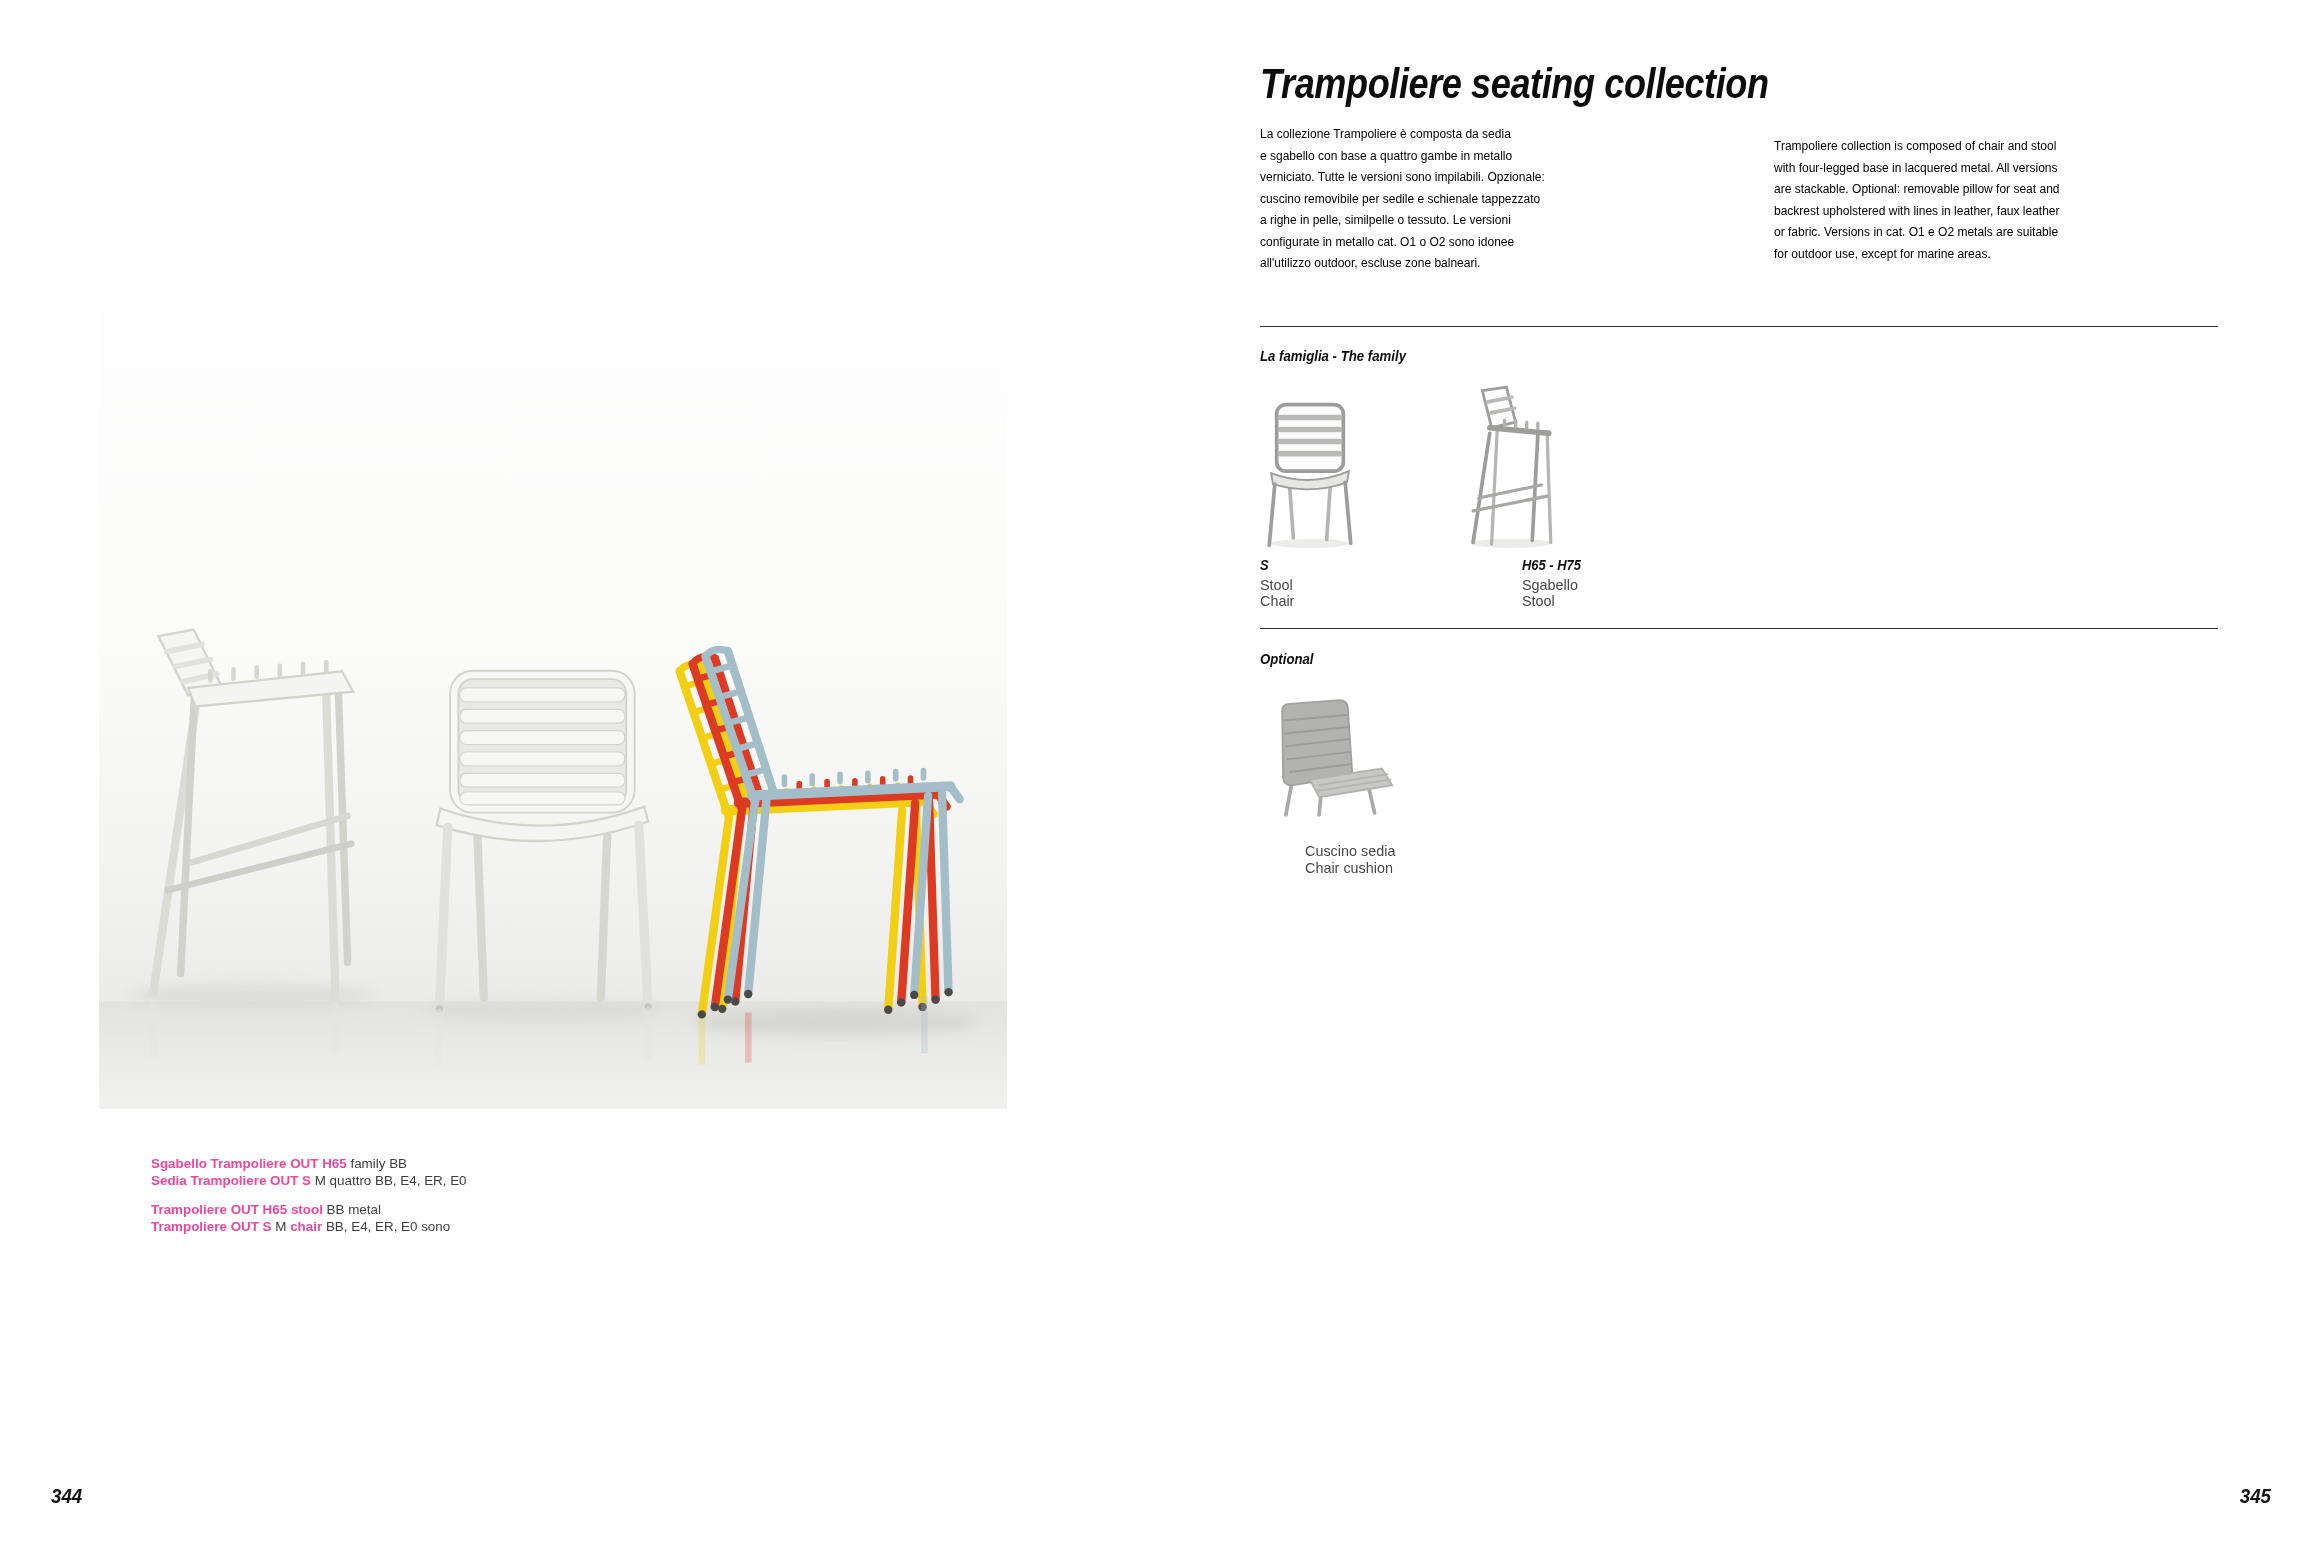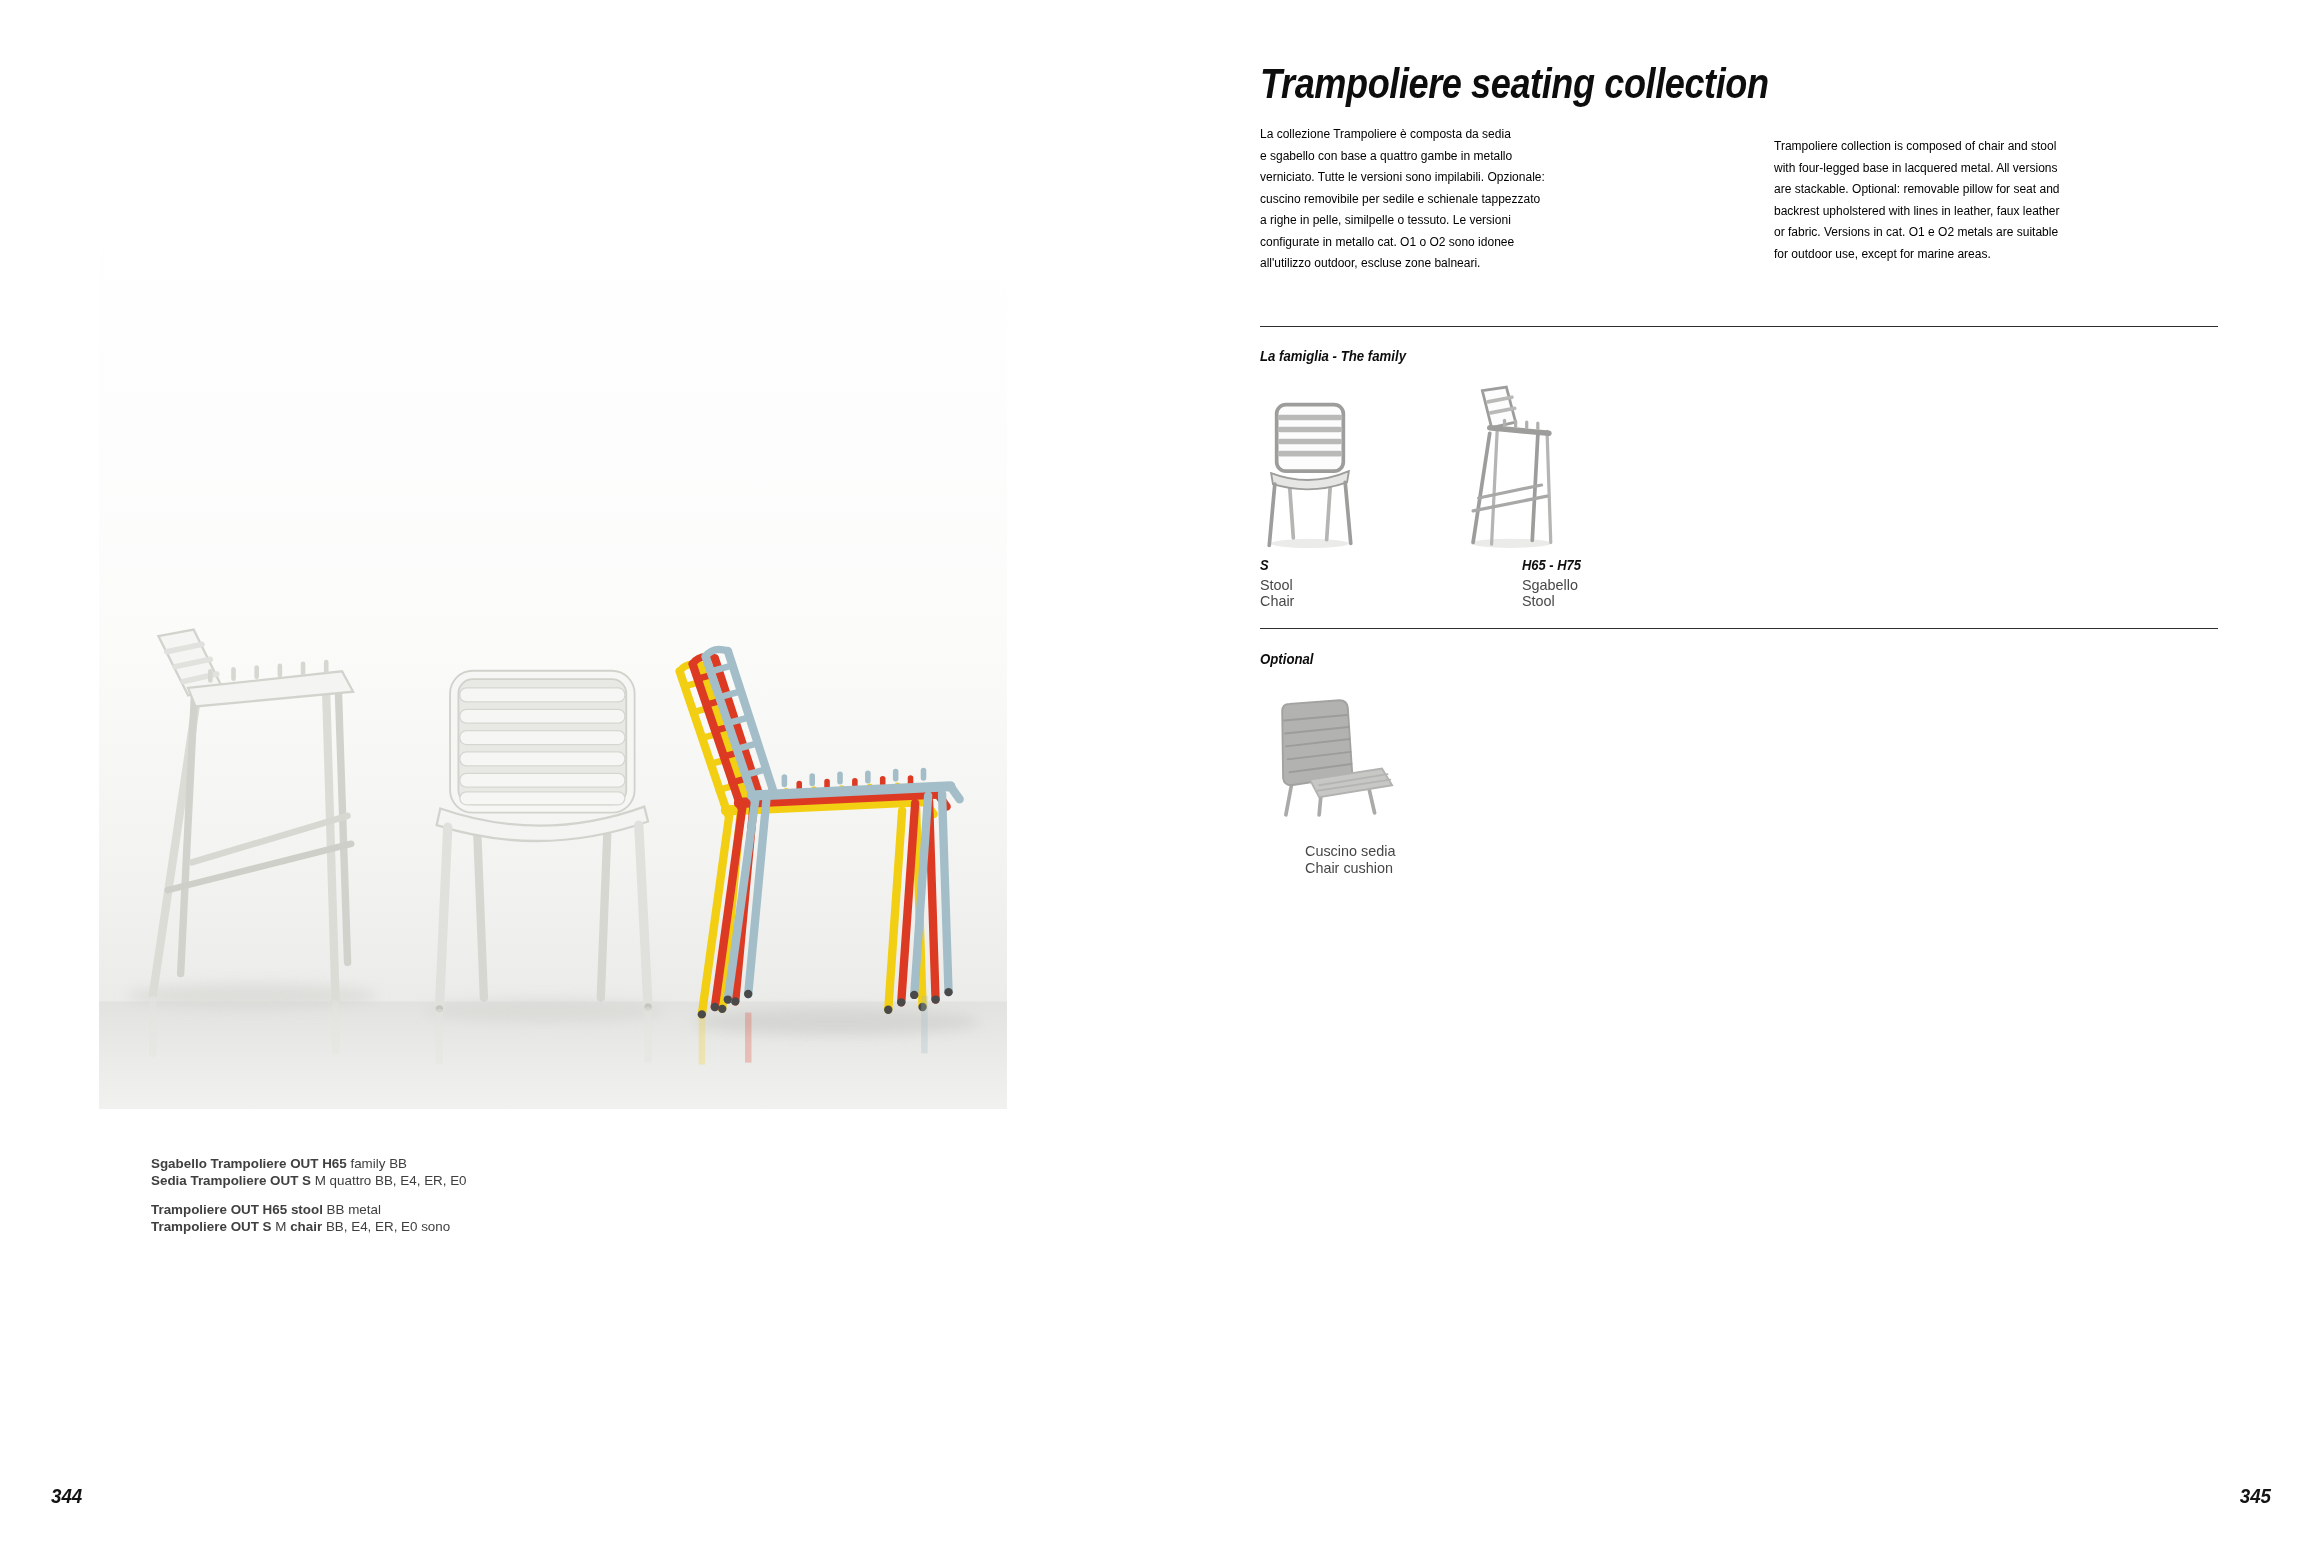--- a/index.html
+++ b/index.html
@@ -3,21 +3,21 @@
 <meta charset="utf-8">
 <style>
   html,body{margin:0;padding:0;background:#ffffff;}
   body{width:2319px;height:1563px;position:relative;overflow:hidden;
        font-family:"Liberation Sans","DejaVu Sans",sans-serif;color:#3f3f3f;}
   .abs{position:absolute;}
   
   .hero{left:99px;top:202px;width:908px;height:907px;}
   .caption{left:151px;top:1156px;font-size:13.4px;line-height:16.7px;color:#3e3e3e;}
   .cap-line span{white-space:pre;}
-  .cap-line .b{font-weight:700;color:#404040;}
+  .cap-line .b{font-weight:700;color:#ec4899;}
   .cap-gap{height:13px;}
   .pagenum{font-weight:700;font-style:italic;font-size:20.4px;color:#141414;
            transform:scaleX(.92);}
   #p344{left:51px;top:1485px;transform-origin:left;}
   #p345{right:48px;top:1485px;transform-origin:right;}
   
   .title{left:1260px;top:59px;font-size:43px;font-weight:700;font-style:italic;
          color:#0d0d0d;letter-spacing:-0.5px;transform:scaleX(.84);transform-origin:left;
          white-space:nowrap;}
   .intro{font-size:12px;line-height:21.5px;color:#000000;white-space:pre-line;}

